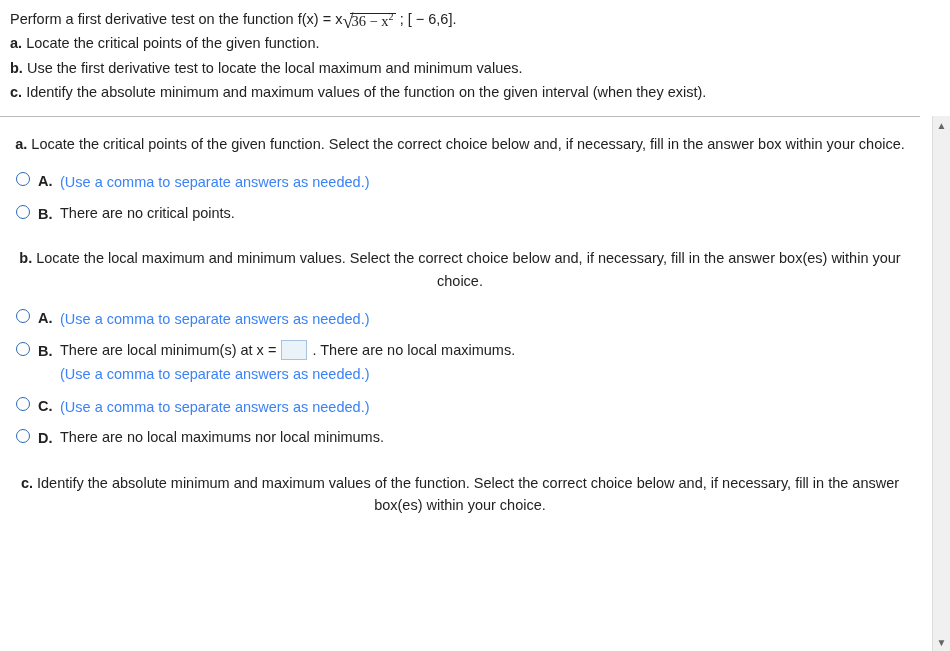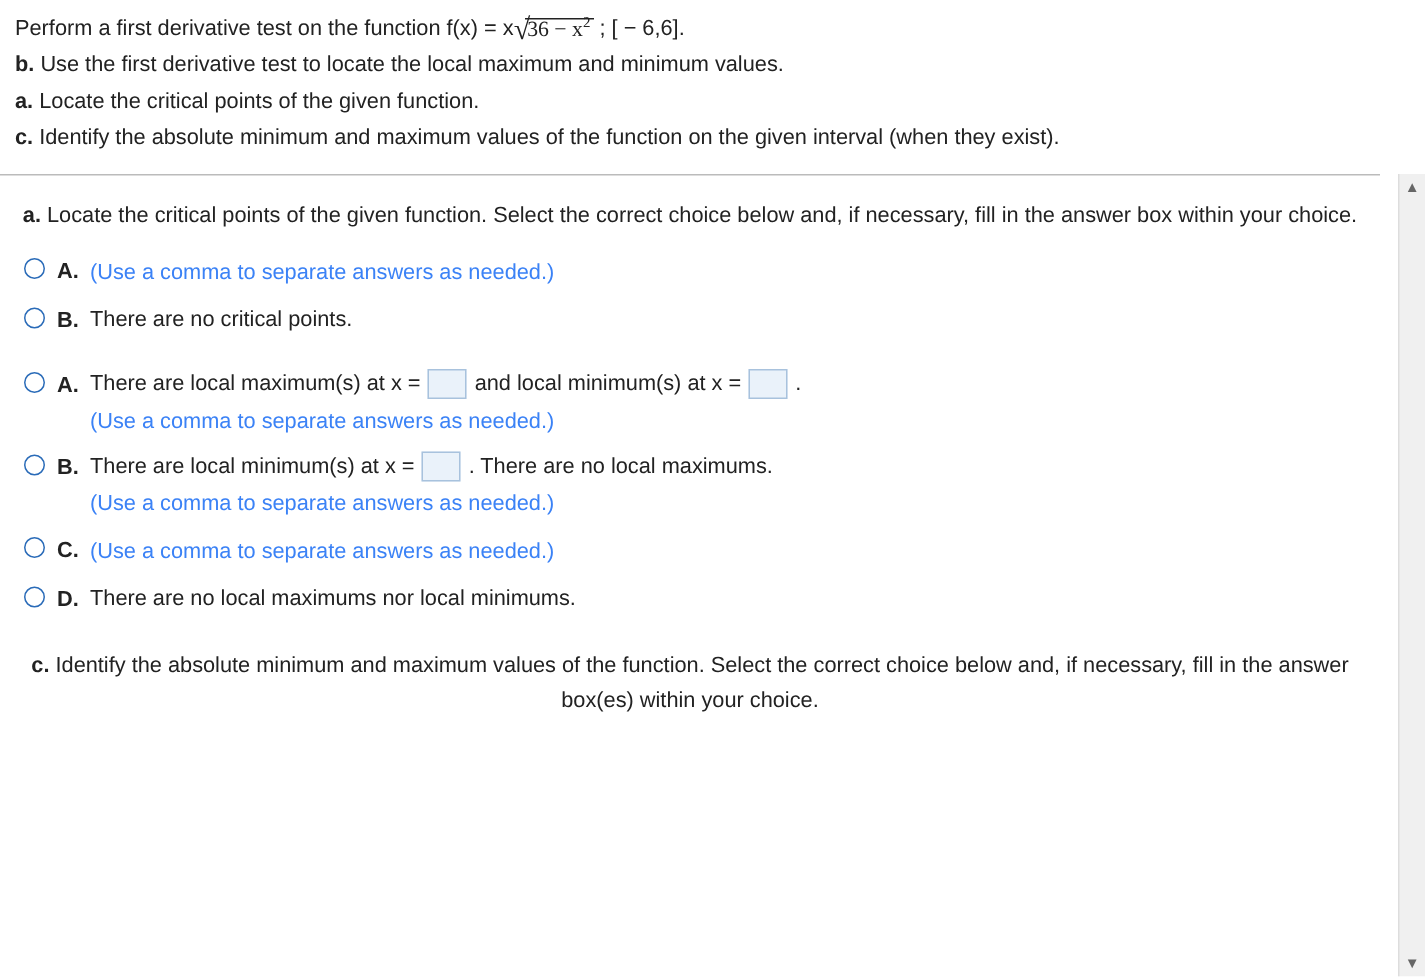--- a/index.html
+++ b/index.html
@@ -139,22 +139,22 @@
 <div class="page-outer">
 <div class="page-content">
 
   <div class="header">
     <p class="prompt-line">
       <span>Perform a first derivative test on the function f(x) = x</span><span class="math"><span class="sqrt-wrap">
               <span class="surd">√</span>
               <span class="radicand"><span>36 − x</span><sup>2</sup></span>
             </span></span><span> ; [ − 6,6].</span>
     </p>
+    <p class="prompt-line"><span class="bold">a.</span> <span>Locate the critical points of the given function.</span></p>
     <p class="prompt-line"><span class="bold">b.</span> <span>Use the first derivative test to locate the local maximum and minimum values.</span></p>
-    <p class="prompt-line"><span class="bold">a.</span> <span>Locate the critical points of the given function.</span></p>
     <p class="prompt-line"><span class="bold">c.</span> <span>Identify the absolute minimum and maximum values of the function on the given interval (when they exist).</span></p>
   </div>
 
   <hr class="divider">
 
   <div class="body">
 
     <p class="section-prompt">
       <span class="bold">a.</span>
       <span>Locate the critical points of the given function. Select the correct choice below and, if necessary, fill in the answer box within your choice.</span>
@@ -171,32 +171,29 @@
     <div class="choice-row">
       <input type="radio" class="radio" name="pa" style="">
       <div class="choice-letter">B.</div>
       <div class="choice-body">
         <div>There are no critical points.</div>
       </div>
     </div>
 
     <div class="spacer"></div>
 
+    <p class="section-prompt">
+      <span class="bold">b.</span>
+      <span>Locate the local maximum and minimum values. Select the correct choice below and, if necessary, fill in the answer box(es) within your choice.</span>
+    </p>
 
     <div class="choice-row">
       <input type="radio" class="radio" name="pb" style="">
       <div class="choice-letter">A.</div>
       <div class="choice-body">
-        <div>
-          <span>There are local maximum(s) at x =</span>
-          <input class="answer-input" type="text" style="">
-          <span> and local minimum(s) at x =</span>
-          <input class="answer-input" type="text" style="">
-          <span>.</span>
-        </div>
         <div class="hint">(Use a comma to separate answers as needed.)</div>
       </div>
     </div>
 
     <div class="choice-row">
       <input type="radio" class="radio" name="pb" style="">
       <div class="choice-letter">B.</div>
       <div class="choice-body">
         <div>
           <span>There are local minimum(s) at x =</span>

